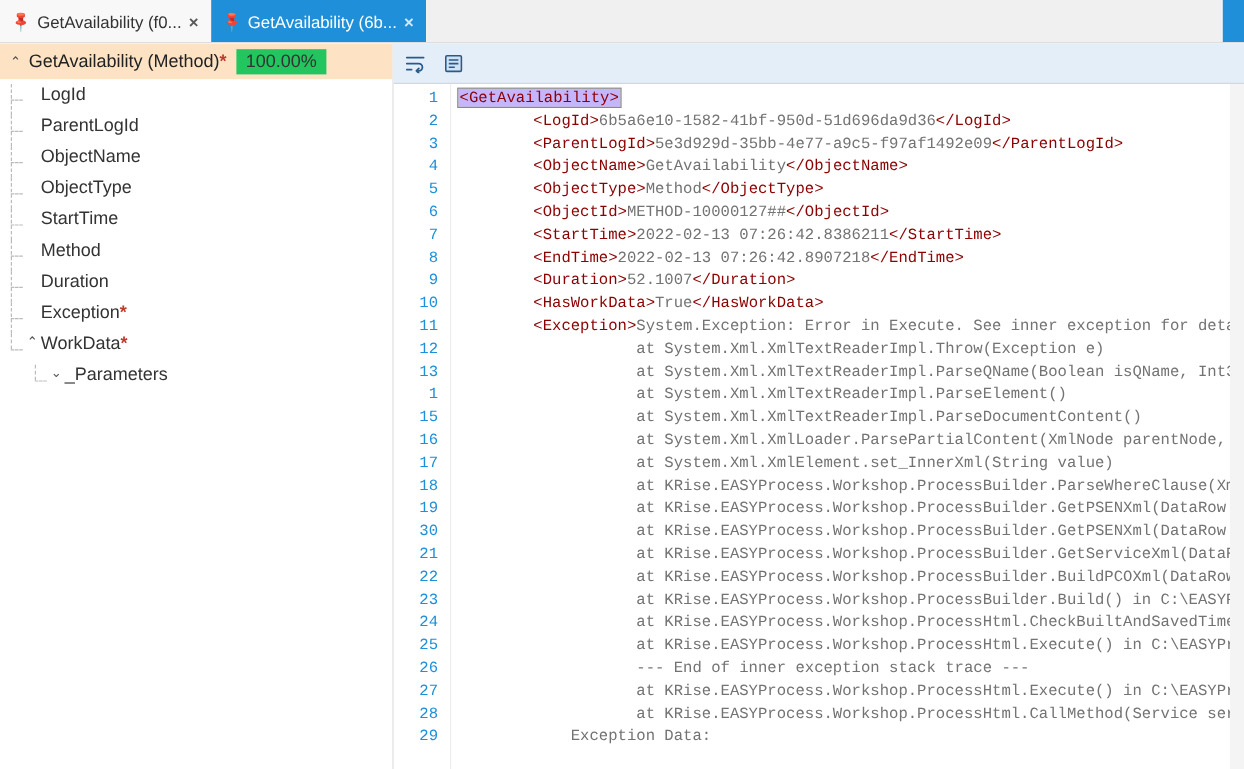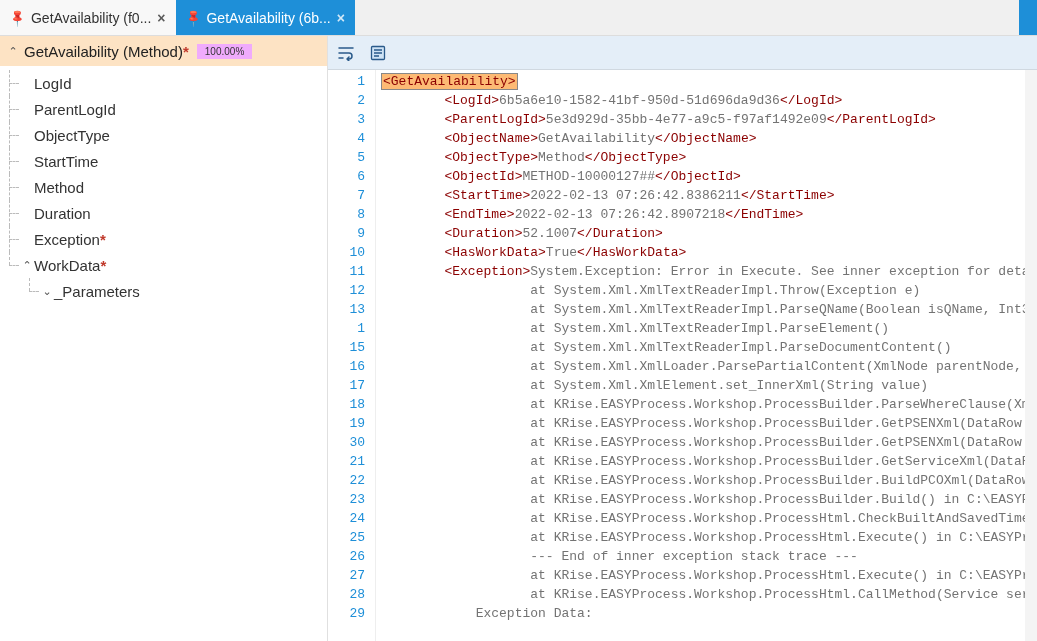--- a/index.html
+++ b/index.html
@@ -18,24 +18,24 @@
 
 
 .main { display: flex; flex: 1; overflow: hidden; }
 
 
 .sidebar { width: 328px; background: #fff; border-right: 1px solid #e0e0e0; display: flex; flex-direction: column; overflow: hidden; }
 .tree-root-row { display: flex; align-items: center; height: 30px; background: #fde3c4; padding: 0 6px; gap: 4px; }
 .tree-root-row .caret { font-size: 11px; color: #555; width: 14px; text-align: center; cursor: pointer; }
 .tree-root-row .label { flex: 0 0 auto; font-size: 15px; color: #222; }
 .tree-root-row .star { color: #c0392b; font-weight: bold; }
-.tree-root-row .pct-box { margin-left: 4px; background: #f0abfc; color: #333; padding: 2px 8px; font-size: 10px; }
+.tree-root-row .pct-box { margin-left: 4px; background: #22c55e; color: #333; padding: 2px 8px; font-size: 15px; }
 
 .tree { padding: 4px 0 0 0; overflow: auto; flex: 1; }
-.tree-node { display: flex; align-items: center; height: 26px; font-size: 15px; color: #333; cursor: pointer; }
+.tree-node { display: flex; height: 26px; font-size: 15px; color: #333; cursor: pointer; }
 .tree-lines { flex: 0 0 auto; display: flex; align-items: center; }
 .tline { width: 20px; height: 26px; position: relative; }
 .tline.branch::before { content: ""; position: absolute; left: 9px; top: 0; height: 13px; border-left: 1px dashed #bbb; }
 .tline.branch::after { content: ""; position: absolute; left: 9px; top: 13px; width: 10px; border-top: 1px dashed #bbb; }
 .tline.mid::before { content: ""; position: absolute; left: 9px; top: 0; bottom: 0; border-left: 1px dashed #bbb; }
 .tline.mid::after { content: ""; position: absolute; left: 9px; top: 13px; width: 10px; border-top: 1px dashed #bbb; }
 .caret-node { width: 14px; text-align: center; font-size: 11px; color: #555; cursor: pointer; }
 .node-label .star { color: #c0392b; font-weight: bold; }
 
 
@@ -44,21 +44,21 @@
 .tb-icon { cursor: pointer; color: #2a5a8a; display: inline-flex; align-items: center; }
 
 .editor-body { flex: 1; display: flex; overflow: hidden; font-family: Consolas, "Courier New", monospace; font-size: 13px; line-height: 19px; }
 .gutter { width: 48px; background: #fff; color: #1e8fd8; text-align: right; padding: 2px 10px 0 0; border-right: 1px solid #eee; user-select: none; }
 .gutter .ln { height: 19px; }
 .code { flex: 1; padding: 2px 0 0 6px; white-space: pre; overflow: hidden; color: #000; position: relative; }
 .overview-ruler { width: 12px; background: #f4f4f4; position: relative; }
 .code .row { height: 19px; }
 .tag { color: #8b0000; }
 .txt { color: #737373; }
-.sel-box { outline: 1px solid #888; background: #fdba74; padding: 0 1px; margin-top: 40px; }
+.sel-box { outline: 1px solid #888; background: #c4b5fd; padding: 0 1px; margin-top: 40px; }
 
 </style>
 </head>
 <body>
 
 <div class="container">
 
   <div class="tab-bar">
     <div class="tab inactive">
       <span class="pin">📌</span>
@@ -91,20 +91,27 @@
             </span>
             <span class="caret-node">&nbsp;</span>
             <span class="node-label">LogId</span>
           </div>
           <div class="tree-node">
             <span class="tree-lines">
               <span class="tline mid"></span>
             </span>
             <span class="caret-node">&nbsp;</span>
             <span class="node-label">ParentLogId</span>
+          </div>
+          <div class="tree-node">
+            <span class="tree-lines">
+              <span class="tline mid"></span>
+            </span>
+            <span class="caret-node">&nbsp;</span>
+            <span class="node-label">ObjectName</span>
           </div>
           <div class="tree-node">
             <span class="tree-lines">
               <span class="tline mid"></span>
             </span>
             <span class="caret-node">&nbsp;</span>
             <span class="node-label">ObjectType</span>
           </div>
           <div class="tree-node">
             <span class="tree-lines">

